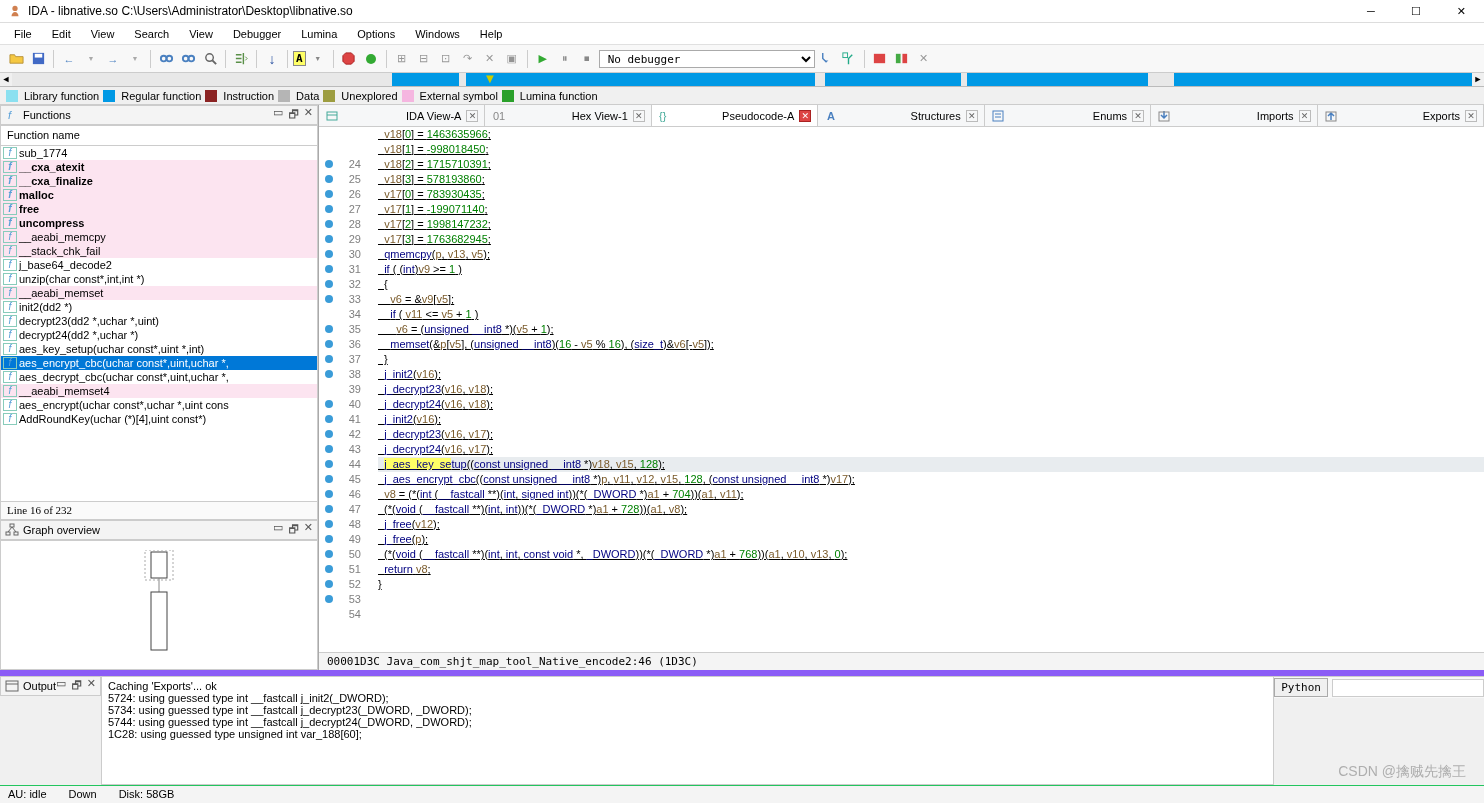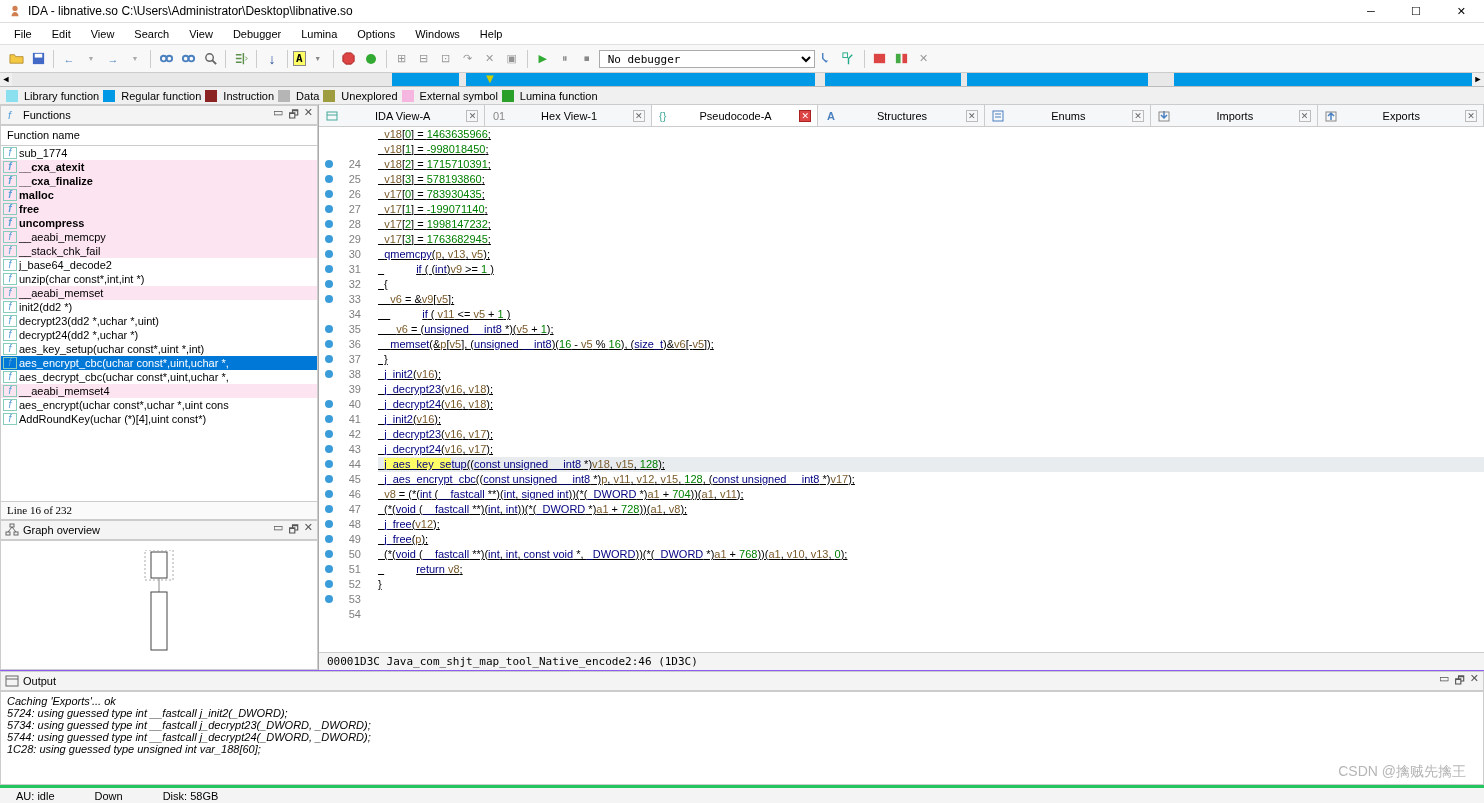--- a/index.html
+++ b/index.html
@@ -39,47 +39,47 @@
 .funclist .fi { width:14px; height:12px; margin-right:2px; color:#5aa0d8; font-style:italic; border:1px solid #8cb; font-size:10px; line-height:10px; text-align:center; }
 .funclist .row.pink { background:#fce4f0; }
 .funclist .row.bold { font-weight:bold; }
 .status { height:18px; border-top:1px solid #ccc; padding:2px 6px; background:#fafafa;font-family:Liberation Serif, serif; }
 .graph { height:130px; border:1px solid #ccc; background:#fff; display:flex; align-items:center; justify-content:center; }
 .rightcol { flex:1; display:flex; flex-direction:column; overflow:hidden; }
 .tabs { height:22px; display:flex; background:#eef0f2; border-bottom:1px solid #ccc; }
 .tab { width:167px; border-right:1px solid #ccc; display:flex; align-items:center; padding:0 6px; gap:5px; background:#f6f7f8; font-family:Consolas,monospace; }
 .tab.active { background:#fff; }
 .tab .ti { width:14px; height:14px; display:inline-flex; }
-.tab .tl { flex:1; text-align:center; }
+.tab .tl { flex:1; text-align:right; }
 .tab .tx { width:12px; height:12px; border:1px solid #bbb; font-size:9px; line-height:10px; text-align:center; color:#666; }
 .tab .tx.red { background:#d44; color:#fff; border-color:#a22; }
 .code { flex:1; display:flex; background:#fff; overflow:auto; font-family:Consolas,monospace; font-size:12px; line-height:15px; }
 .gutter { display:flex;align-items:center; }
 .bpcol { width:20px; background:#fff; }
 .bpcol div { height:15px; text-align:center; }
 .bp { width:8px; height:8px; border-radius:50%; background:#3a9cd8; display:inline-block; margin-top:3px; }
 .lncol { width:28px; color:#808080; text-align:right; padding-right:6px; background:#fff; }
 .lncol div { height:15px; }
 .sepcol { width:1px; background:#ccc; }
 .codelines { flex:1; padding-left:10px;text-decoration:underline; }
 .codelines div { height:15px; white-space:pre; }
 .codelines .hl { background:#e8ecef; width:100%; }
-.k { color:#000080;margin-left:32px; }
+.k { color:#000080; }
 .n { color:#008000; }
 .fn { color:#000080; }
 .v { color:#7a5a2a; }
 .t { color:#000080; }
 .hly { background:#ffff66;margin-top:16px; }
 .addrbar { height:18px; border-top:1px solid #ccc; background:#f4f4f4; padding:2px 8px; font-family:Consolas,monospace; }
-.output { height:115px; display:flex; flex-direction:column; border-top:1px solid #8b5cf6; }
-.outbody { flex:1; background:#fff; border:1px solid #ccc; padding:3px 6px; font-family:Consolas,monospace; font-size:12px; overflow:auto;font-style:italic; }
+.output { height:115px; display:flex; flex-direction:row; border-top:6px solid #8b5cf6; }
+.outbody { flex:1; background:#fff; border:1px solid #ccc; padding:3px 6px; font-family:Consolas,monospace; font-size:12px; overflow:auto; }
 .pyrow { height:22px; display:flex; align-items:center; border-top:1px solid #ccc; background:#f8f8f8; }
 .pyrow .pb { border:1px solid #aaa; padding:2px 6px; background:#f0f0f0; font-family:Consolas,monospace; }
 .pyrow input { flex:1; height:18px; border:1px solid #ccc; margin-left:4px; padding:0 4px; }
-.botbar { height:18px; background:#f4f4f4; border-top:3px solid #22c55e; padding:2px 16px; font-family:Consolas,monospace; display:flex; gap:40px; }
+.botbar { height:18px; background:#f4f4f4; border-top:1px solid #22c55e; padding:2px 8px; font-family:Consolas,monospace; display:flex; gap:22px; }
 .watermark { position:fixed; right:18px; bottom:22px; color:rgba(120,120,120,.55); font-size:14px; pointer-events:none; }
 </style>
 </head>
 <body>
 
 <div class="titlebar">
   <span class="icon">
     <svg viewBox="0 0 16 16">
         <circle cx="8" cy="5" r="3" fill="#d08050"></circle>
         <path d="M4 14c0-3 2-5 4-5s4 2 4 5" fill="#d08050"></path>
@@ -554,20 +554,24 @@
         <span>✕</span>
       </span>
   </div>
   <div class="outbody" id="outbody">
       <div>Caching 'Exports'... ok</div>
       <div>5724: using guessed type int __fastcall j_init2(_DWORD);</div>
       <div>5734: using guessed type int __fastcall j_decrypt23(_DWORD, _DWORD);</div>
       <div>5744: using guessed type int __fastcall j_decrypt24(_DWORD, _DWORD);</div>
       <div>1C28: using guessed type unsigned int var_188[60];</div>
     </div>
+  <div class="pyrow">
+    <span class="pb">Python</span>
+    <input style="">
+  </div>
 </div>
 
 <div class="botbar">
   <span>AU:  idle</span>
   <span>Down</span>
   <span>Disk: 58GB</span>
 </div>
 
 <div class="watermark">CSDN @擒贼先擒王</div>
 

